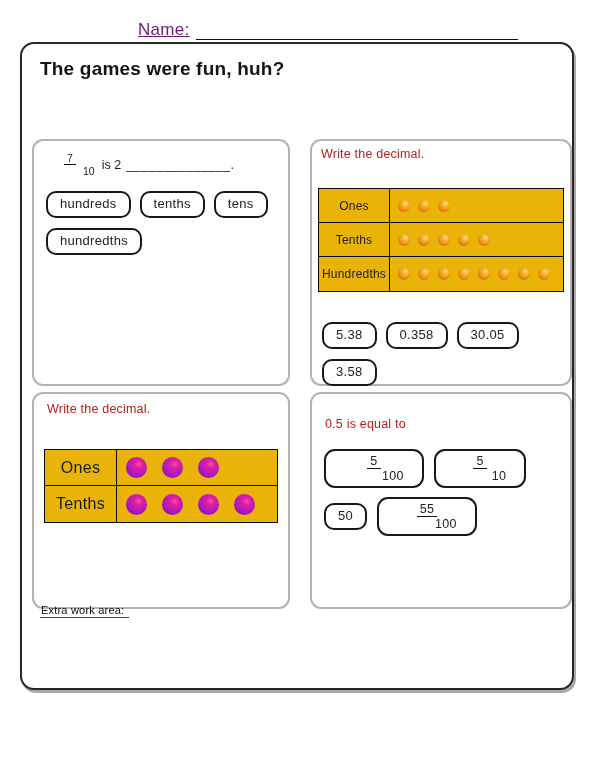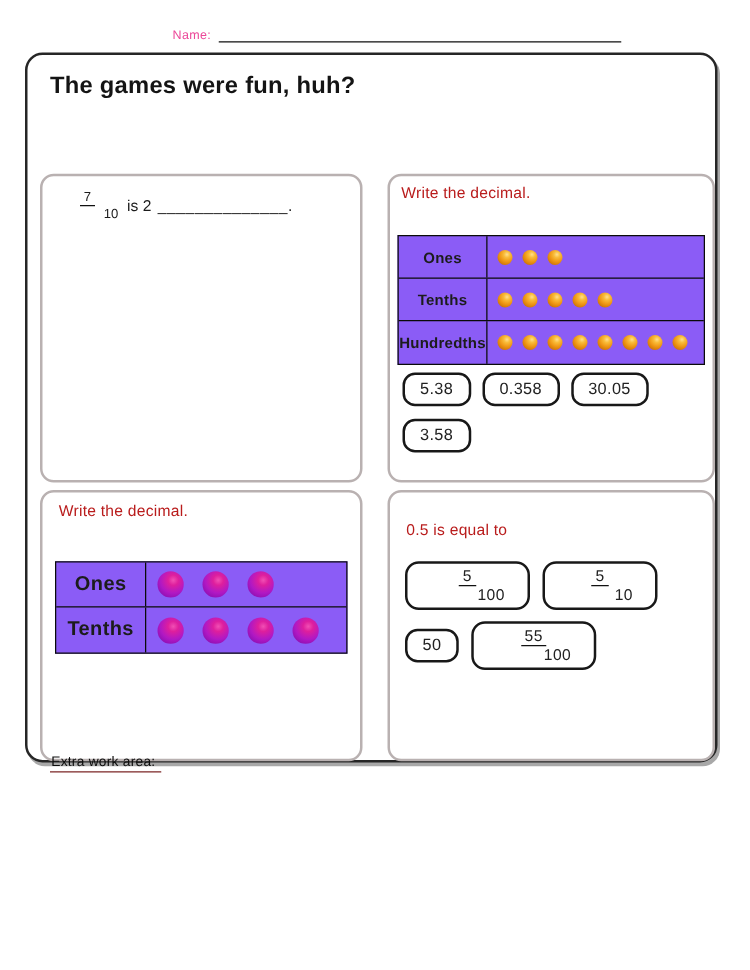--- a/index.html
+++ b/index.html
@@ -5,26 +5,26 @@
   * { margin:0; padding:0; box-sizing:border-box; }
   html,body { background:#fff; }
   body {
     width:600px; height:776px; position:relative;
     font-family:"Liberation Sans", sans-serif; color:#1c1c1c;
   }
   .page { position:relative; width:600px; height:776px; background:#fff; overflow:hidden; }
 
   
   .name-row { position:absolute; left:138px; top:20px; display:flex; align-items:flex-end; }
-  .name-label { font-size:10px; color:#ec4899; letter-spacing:.3px; }
+  .name-label { font-size:17px; color:#701a75; letter-spacing:.3px;text-decoration:underline; }
   .name-line { display:inline-block; width:322px; border-bottom:1.6px solid #111; height:14px; margin-left:6px; }
 
   
   .sheet {
-    position:absolute; left:20px; top:42px; width:554px; height:568px;
+    position:absolute; left:20px; top:42px; width:554px; height:648px;
     border:2.4px solid #262626; border-radius:14px; background:#fff;
     box-shadow:2px 3px 0 rgba(110,110,110,.6);
   }
 
   .header { position:absolute; left:18px; top:13px; font-size:19px; font-weight:700; line-height:23px; color:#141414; letter-spacing:.2px; }
 
   .panel {
     position:absolute; background:#fff;
     border:2px solid #b9b1b1; border-radius:11px;
   }
@@ -47,25 +47,25 @@
   .options { display:flex; flex-wrap:wrap; gap:10px 9px; align-items:center; margin-top:14px; margin-left:2px; }
   .pill {
     border:2.2px solid #181818; border-radius:10px; background:#fff;
     padding:3px 12px; font-size:13px; font-family:inherit; color:#222;
     letter-spacing:.3px; cursor:pointer; line-height:1.3;
   }
   .pill-frac { padding:2px 17px; border-radius:11px; font-size:12.5px; }
   .pill-frac .frac-num { min-width:14px; text-align:center; }
 
   .panel-tl .options { margin-top:14px; }
-  .panel-tr .options { margin-top:6px; margin-left:4px; }
+  .panel-tr .options { margin-top:30px; margin-left:4px; }
   .panel-br .options { margin-top:18px; gap:9px 10px; }
 
   
-  .pv-table { border:1.6px solid #0a0a0a; background:#8b5cf6;font-weight:bold; }
+  .pv-table { border:1.6px solid #0a0a0a; background:#eab308; }
   .trow { display:flex; align-items:stretch; border-bottom:1.6px solid #0a0a0a; }
   .trow:last-child { border-bottom:none; }
   .tlabel { display:flex; align-items:center; justify-content:center; border-right:1.6px solid #0a0a0a; }
   .tdots { display:flex; align-items:center; }
   .dot { display:inline-block; border-radius:50%; flex:0 0 auto; }
 
   .pv-small { margin-top:27px; }
   .pv-small .trow { height:34px; }
   .pv-small .tlabel { width:71px; font-size:12px; letter-spacing:.2px; }
   .pv-small .tdots { padding-left:8px; gap:8px; }
@@ -108,20 +108,26 @@
 
     <section class="panel panel-tl">
       <div class="question-line">
         <span class="frac q-frac">
           <span class="frac-num">7</span>
           <span class="frac-den">10</span>
         </span>
         <span>is 2</span>
         <span class="blank-text">______________.</span>
       </div>
+      <div class="options">
+          <button class="pill">hundreds</button>
+          <button class="pill">tenths</button>
+          <button class="pill">tens</button>
+          <button class="pill">hundredths</button>
+        </div>
     </section>
 
     <section class="panel panel-tr">
       <div class="panel-title">Write the decimal.</div>
       <div class="pv-table pv-small">
           <div class="trow">
             <div class="tlabel">Ones</div>
             <div class="tdots">
               <span class="dot dot-orange"></span>
               <span class="dot dot-orange"></span>

